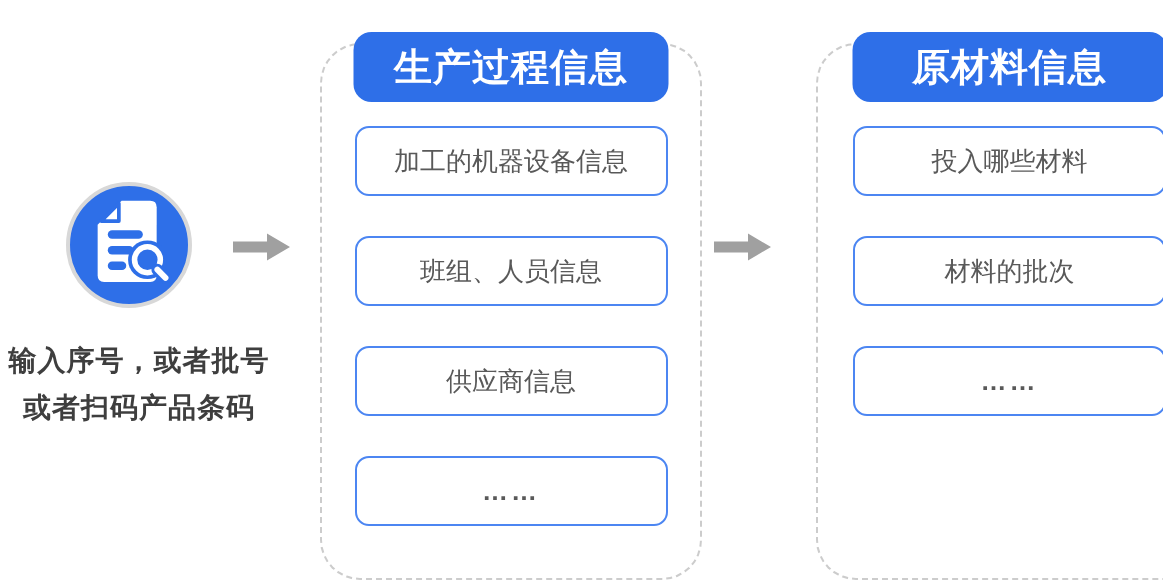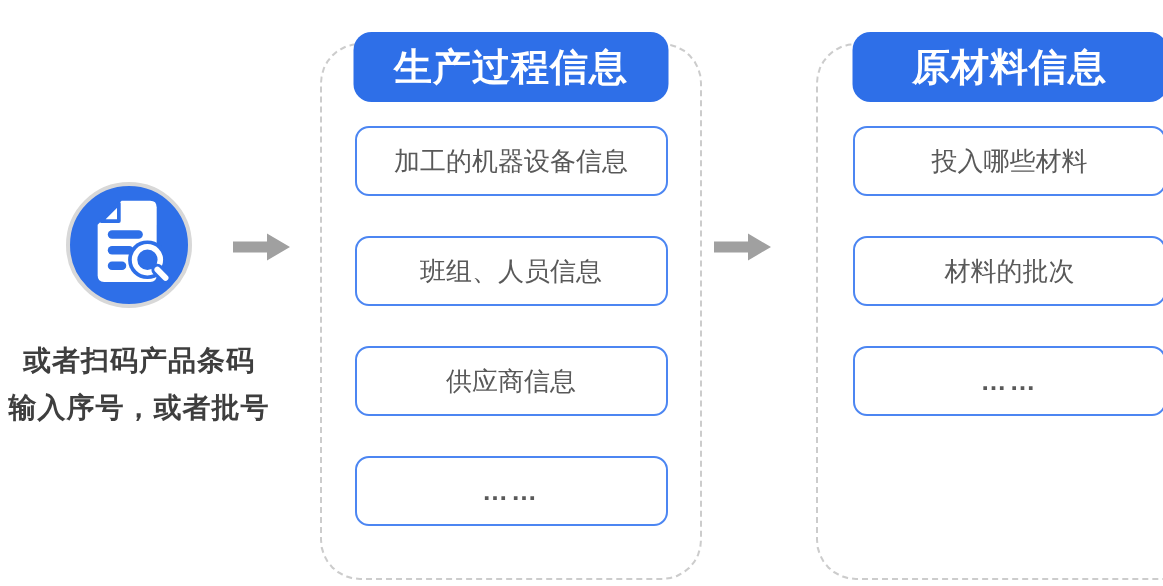--- a/index.html
+++ b/index.html
@@ -117,22 +117,22 @@
       <rect x="20.5" y="41" width="10" height="4.6" rx="2.3" fill="#2E6FE8"></rect>
 
       <circle cx="42" cy="40" r="10.5" fill="#2E6FE8"></circle>
       <circle cx="42" cy="40" r="7" fill="#2E6FE8" stroke="#ffffff" stroke-width="3"></circle>
       <line x1="47.4" y1="45.4" x2="51.8" y2="49.8" stroke="#2E6FE8" stroke-width="6.5" stroke-linecap="round"></line>
       <line x1="47.4" y1="45.4" x2="51.8" y2="49.8" stroke="#ffffff" stroke-width="3.2" stroke-linecap="round"></line>
     </svg>
   </div>
 
   <div class="caption">
+    <div>输入序号，或者批号</div>
     <div>或者扫码产品条码</div>
-    <div>输入序号，或者批号</div>
   </div>
 
   <svg class="arrow arrow1" viewBox="0 0 57 30">
     <path d="M0 9.5 H34 V1.5 L57 15 L34 28.5 V20.5 H0 Z"></path>
   </svg>
 
   <div class="panel panel1">
     <div class="pill">生产过程信息</div>
     <div class="boxes">
       <div class="box">加工的机器设备信息</div>

